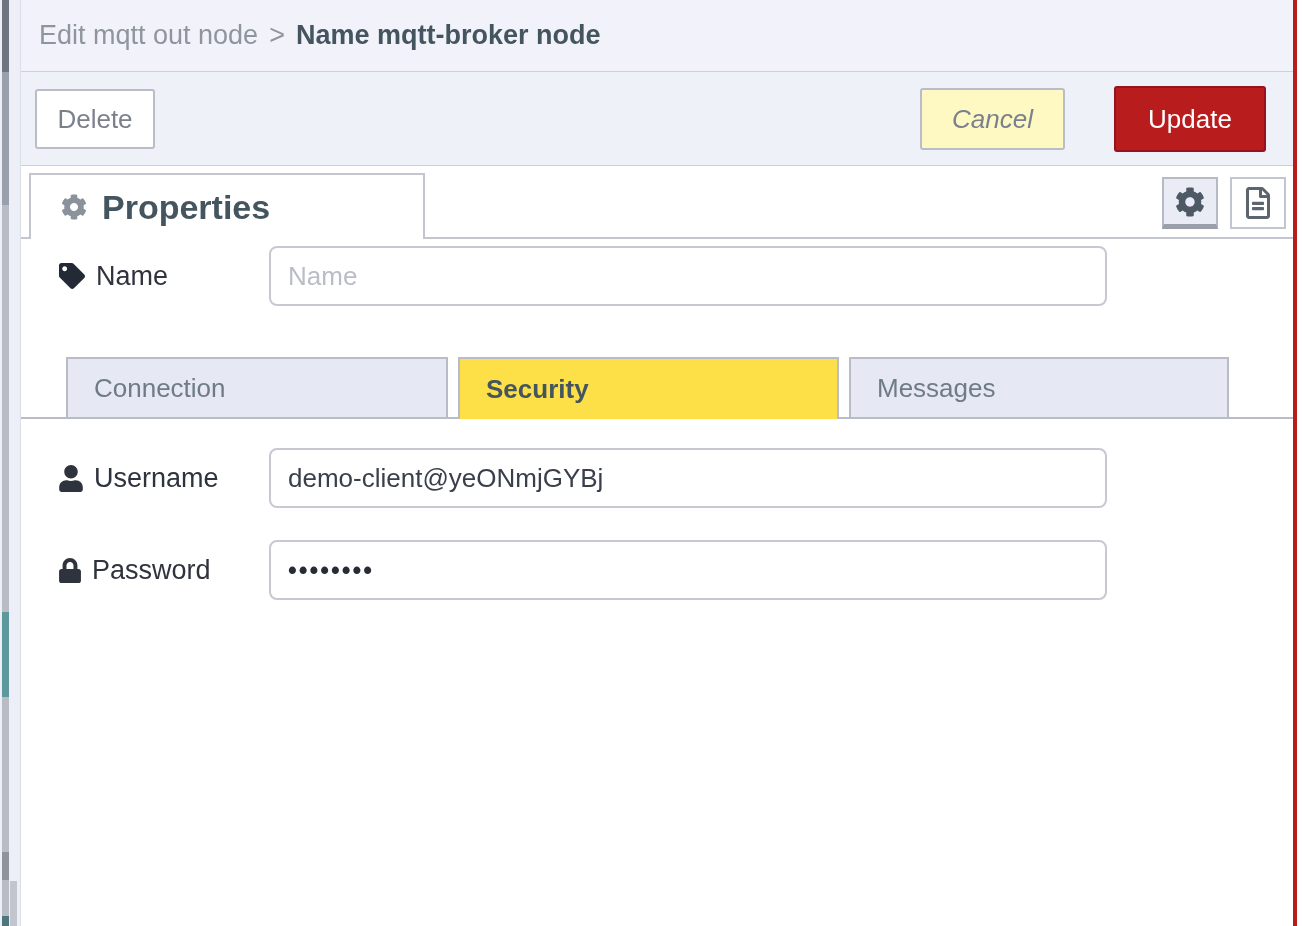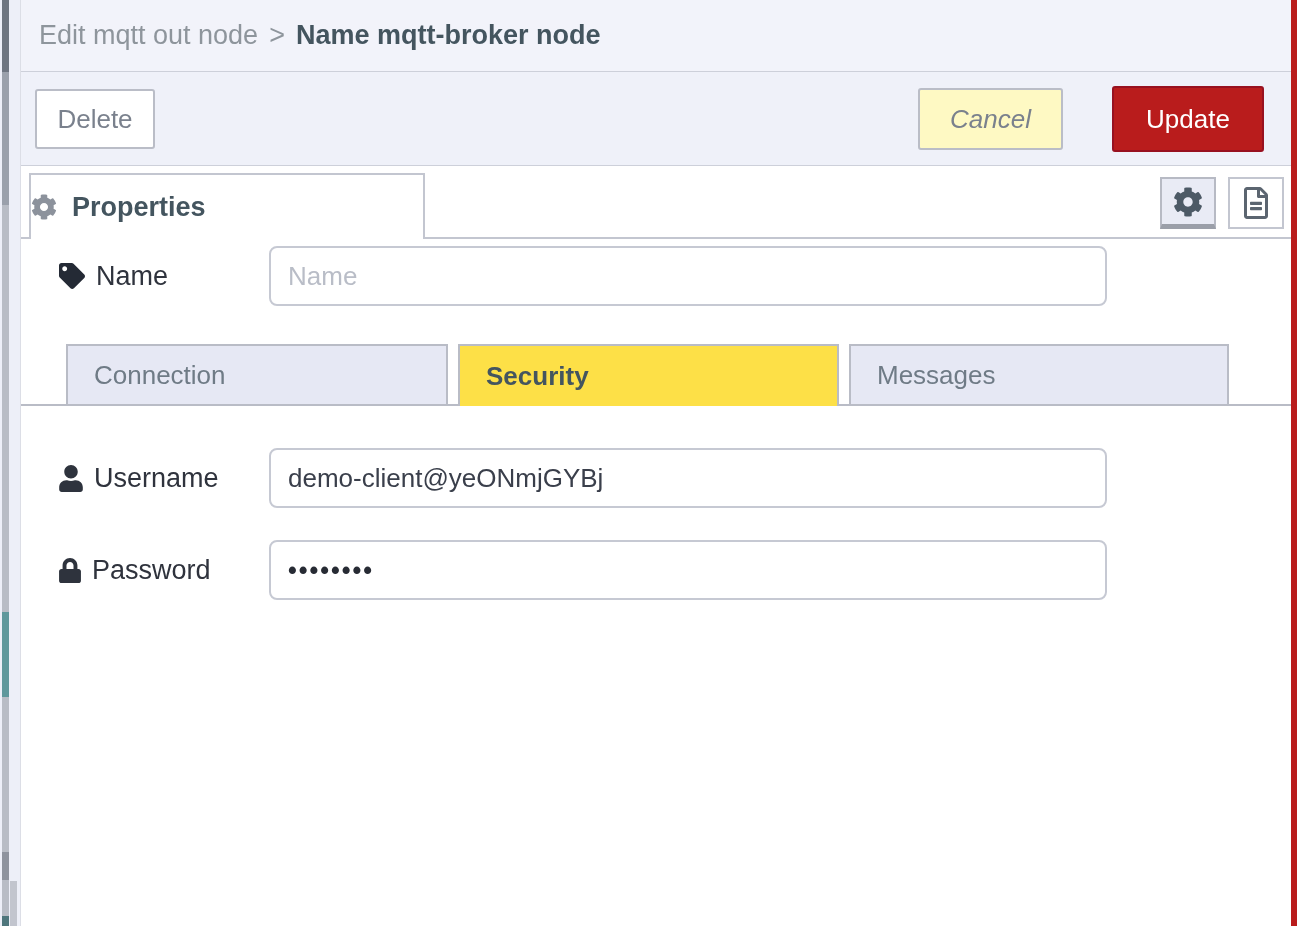--- a/index.html
+++ b/index.html
@@ -8,21 +8,21 @@
   .screen { position:relative; width:1302px; height:926px; background:#fff; overflow:hidden; }
 
   
   .left-strip { position:absolute; left:0; top:0; width:20px; height:926px; background:#edeff8; }
   .sb-main { position:absolute; left:2px; top:0; width:7px; height:926px; }
   .sb-main .seg { width:100%; }
   .sb-stub { position:absolute; left:10px; top:881px; width:7px; height:45px; background:#c2c5ce; }
 
   
   .dialog { position:absolute; left:20px; top:0; width:1277px; height:926px; background:#fff;
-            border-left:1px solid #dcdee6; border-right:6px solid #b91c1c; }
+            border-left:1px solid #dcdee6; border-right:4px solid #b91c1c; }
 
   .dialog-header { height:72px; background:#f2f3fa; border-bottom:1px solid #cdd0da;
                    display:flex; align-items:center; padding-left:18px; font-size:27px; }
   .crumb-prev { color:#8e959c; }
   .crumb-sep  { color:#8e959c; margin:0 11px; }
   .crumb-cur  { color:#44555f; font-weight:bold; }
 
   .button-bar { position:relative; height:94px; background:#eff1f9; border-bottom:1px solid #cdd0da; }
   .btn { position:absolute; display:flex; align-items:center; justify-content:center;
          font-size:26px; border-radius:3px; cursor:pointer; font-family:inherit; }
@@ -30,40 +30,40 @@
   .btn-cancel { right:228px; top:16px; width:145px; height:62px; background:#fef9c3; border:2px solid #babdc7; color:#7a818d;font-style:italic; }
   .btn-update { right:27px; top:14px; width:152px; height:66px; background:#b91c1c; border:2px solid #981120; color:#fff; }
 
   .form-area { position:absolute; top:166px; left:0; right:0; bottom:0; background:#fff; }
 
   
   .tabbar1 { position:absolute; top:7px; left:0; right:0; height:64px; }
   .tabbar1::after { content:""; position:absolute; left:0; right:0; top:64px; height:2px; background:#c3c6d0; }
   .tab-props { position:absolute; left:8px; top:0; width:396px; height:66px; background:#fff;
                border:2px solid #c3c6d0; border-bottom:none; z-index:2;
-               display:flex; align-items:center; gap:15px;
-               font-size:27px; font-weight:bold; color:#44555f; }
+               display:flex; align-items:center; padding-left:30px; gap:15px;
+               font-size:34px; font-weight:bold; color:#44555f; }
   .tbtn { position:absolute; top:4px; width:56px; height:52px; display:flex; align-items:center; justify-content:center; cursor:pointer; z-index:2;}
   .tbtn-gear { right:75px; background:#e9ebf5; border:2px solid #b7bac4; border-bottom:5px solid #9b9fa9; color:#4d5a66; }
   .tbtn-doc  { right:7px;  background:#fff;    border:2px solid #c3c6d0; color:#5b6570; }
 
   
   .f-label { position:absolute; left:38px; height:60px; display:flex; align-items:center; gap:11px;
              font-size:27px; color:#2f333d; }
   .f-input { position:absolute; left:248px; width:838px; height:60px; border:2px solid #c6c9d3;
              border-radius:8px; background:#fff; font-family:inherit; font-size:26px;
              padding:0 17px; color:#3a3f4b; outline:none; }
   .f-input::placeholder { color:#b9bdc7; }
   .row-name  .f-label, .row-name  .f-input { top:80px; }
   .row-user  .f-label, .row-user  .f-input { top:282px; }
   .row-pass  .f-label, .row-pass  .f-input { top:374px; }
   .pass-input { font-weight:bold; letter-spacing:2px; font-size:25px; color:#272b34; }
 
   
-  .tabbar2 { position:absolute; top:178px; left:0; right:0; height:60px; }
+  .tabbar2 { position:absolute; top:191px; left:0; right:0; height:60px; }
   .tabbar2::after { content:""; position:absolute; left:0; right:0; top:60px; height:2px; background:#b9bcc6; }
   .subtab { position:absolute; top:0; display:flex; align-items:center; padding-left:26px;
             font-size:26px; cursor:pointer; }
   .subtab.inactive { height:62px; background:#e6e8f4; border:2px solid #b9bcc6; color:#6f7b86; }
   .subtab.active   { height:62px; background:#fde047;    border:2px solid #b9bcc6; border-bottom:none;
                      z-index:2; font-weight:bold; color:#44555f; }
   .subtab-connection { left:45px;  width:382px; }
   .subtab-security   { left:437px; width:381px; }
   .subtab-messages   { left:828px; width:380px; }
 

